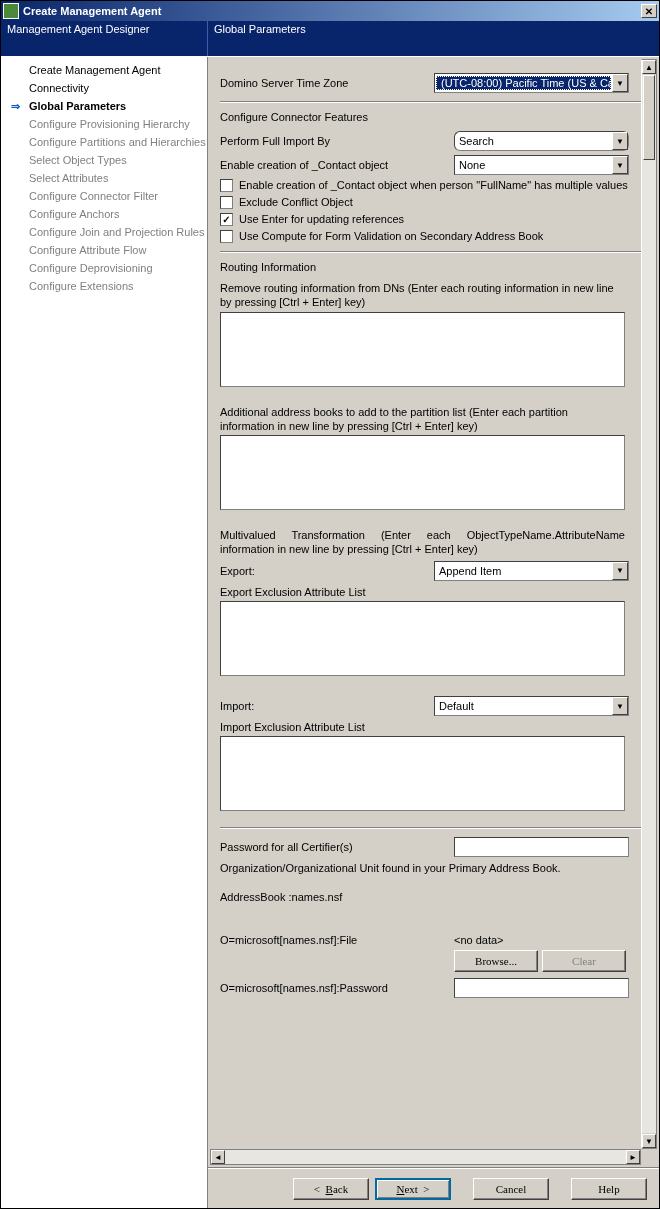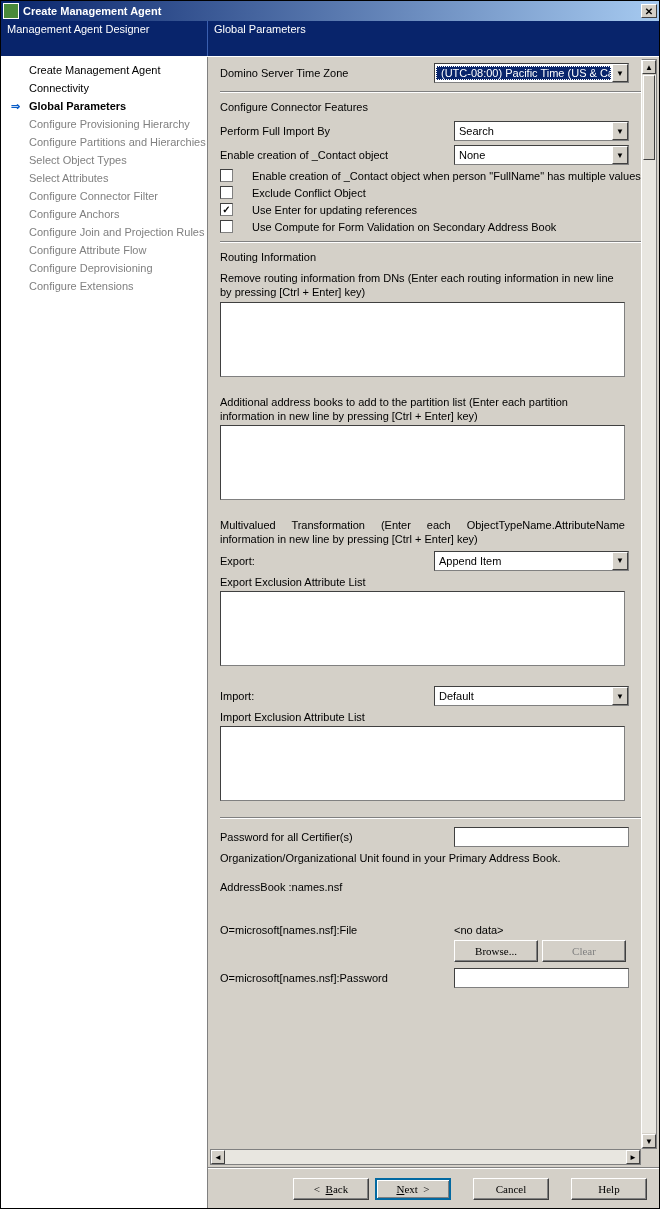--- a/index.html
+++ b/index.html
@@ -176,21 +176,21 @@
   .dropdown .dd-val { flex:1; padding:0 4px; white-space:nowrap; overflow:hidden;}
   .dropdown.hl .dd-val { background:#08246b;color:#fff;border:1px dotted #fff; margin:1px;}
   .dropdown .dd-btn {
     width:16px;height:100%;
     background:#d4d0c8;
     border:1px solid #fff;
     border-right-color:#404040;border-bottom-color:#404040;
     font-size:8px;display:flex;align-items:center;justify-content:center;
   }
   .chk {
-    display:flex;align-items:center;gap:19px;margin:4px 0;
+    display:flex;gap:6px;margin:4px 0;
   }
   .chk .box {
     width:13px;height:13px;background:#fff;
     border:1px solid #808080;
     border-top-color:#404040;border-left-color:#404040;
     display:flex;align-items:center;justify-content:center;
     font-size:10px;font-weight:bold;color:#000;
   }
   textarea.txt, input.txt {
     background:#fff;
@@ -251,34 +251,34 @@
         <div class="side-item">Configure Anchors</div>
         <div class="side-item">Configure Join and Projection Rules</div>
         <div class="side-item">Configure Attribute Flow</div>
         <div class="side-item">Configure Deprovisioning</div>
         <div class="side-item">Configure Extensions</div>
       </div>
     <div class="content">
       <div class="scroll-area">
         <div class="form-pane">
 
-          <div class="row" style="margin-top:0;">
+          <div class="row" style="margin-top:10px;">
             <div class="lbl" style="width:210px;">Domino Server Time Zone</div>
             <div class="dropdown hl" style="width:195px;">
               <div class="dd-val">(UTC-08:00) Pacific Time (US &amp; Can</div>
               <div class="dd-btn">▼</div>
             </div>
           </div>
 
           <div class="sep"></div>
           <div class="section-title">Configure Connector Features</div>
 
           <div class="row">
             <div class="lbl" style="width:230px;">Perform Full Import By</div>
-            <div class="dropdown" style="width:175px;">
+            <div class="dropdown" style="width:175px;border-radius:6px;">
               <div class="dd-val">Search</div>
               <div class="dd-btn">▼</div>
             </div>
           </div>
           <div class="row">
             <div class="lbl" style="width:230px;">Enable creation of _Contact object</div>
             <div class="dropdown" style="width:175px;">
               <div class="dd-val">None</div>
               <div class="dd-btn">▼</div>
             </div>

